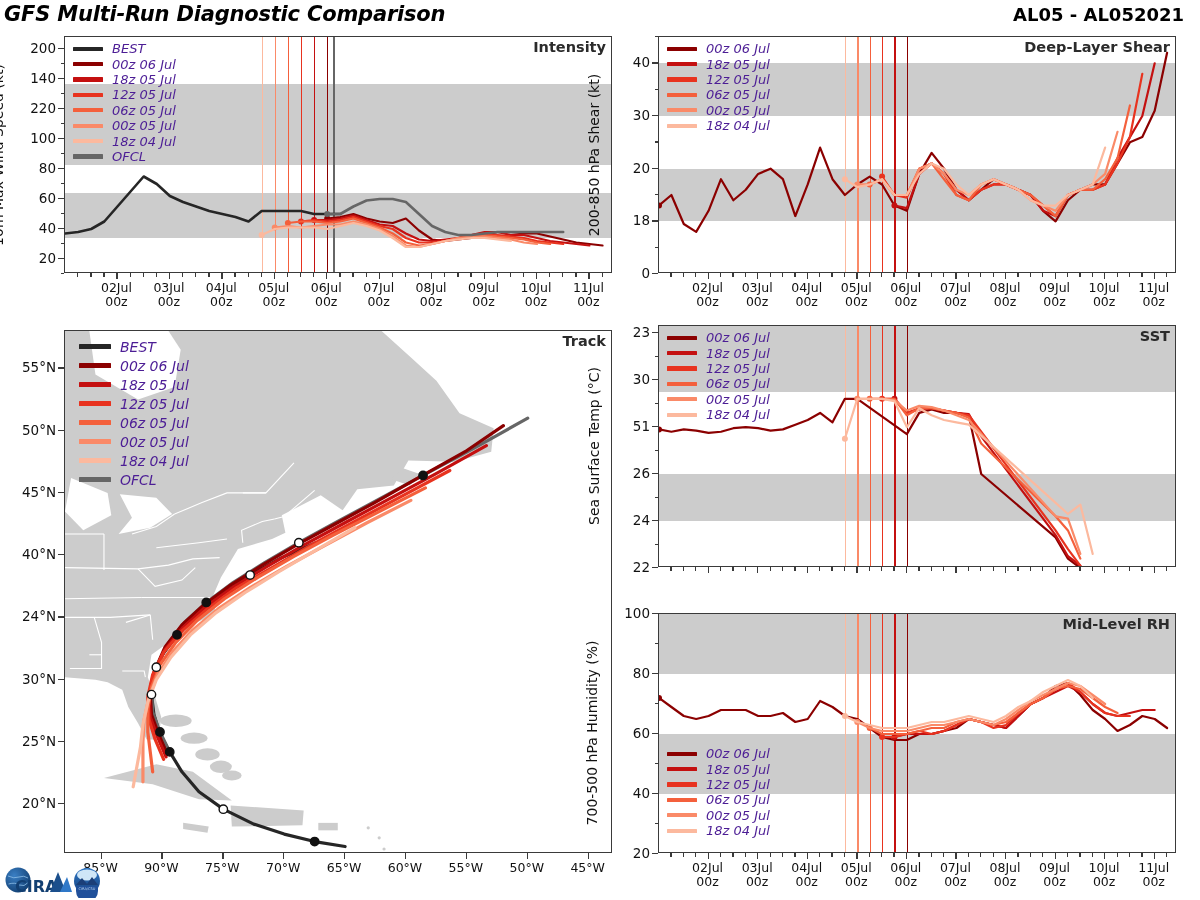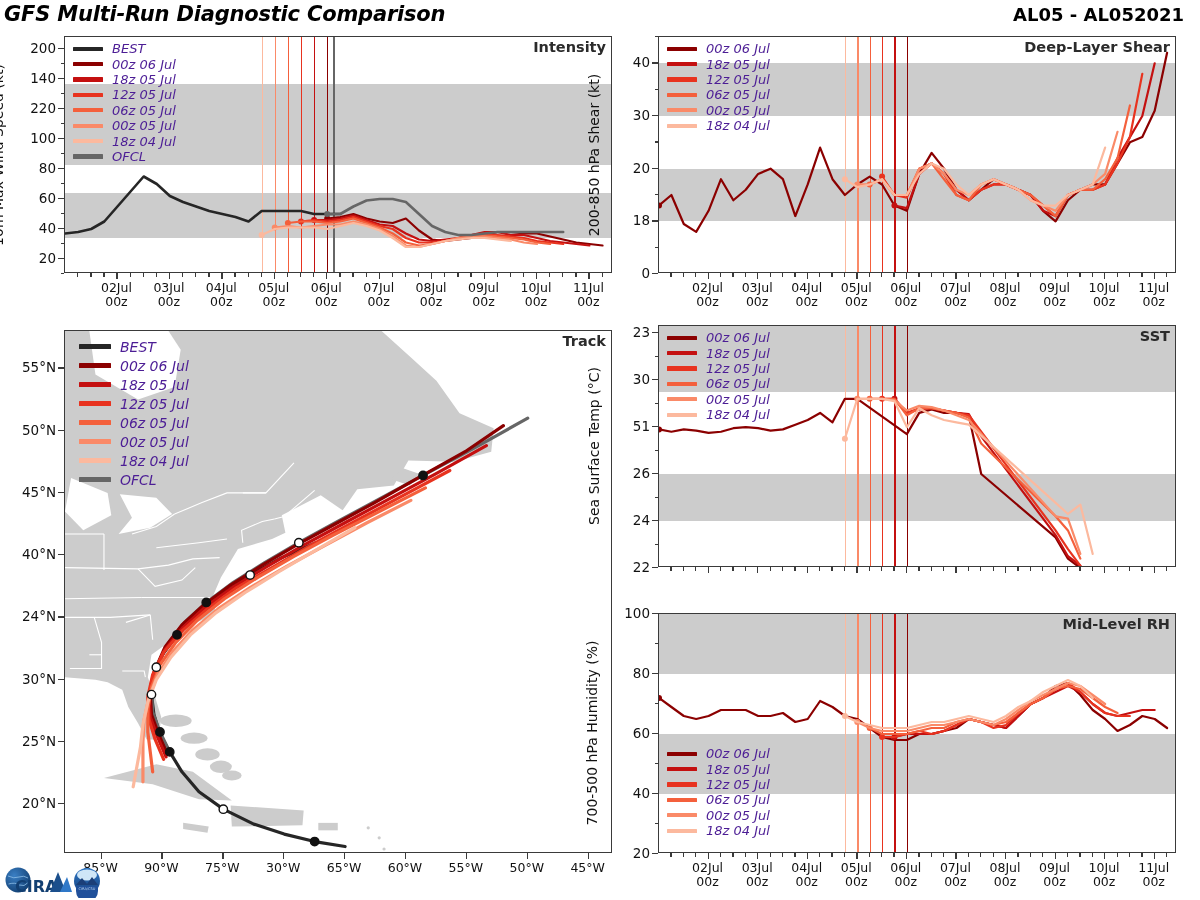--- a/index.html
+++ b/index.html
@@ -330,21 +330,21 @@
       <div class="ytick" style="left: -62px; width: 54px; top: 99.619px;">50°N</div>
       <div class="ytick-mark" style="position: absolute; left: -6px; top: 37.3571px; width: 6px;"></div>
       <div class="ytick" style="left: -62px; width: 54px; top: 37.3571px;">55°N</div>
       <div class="xtick-mark" style="position: absolute; left: 36.5333px; top: 523px; height: 6px;"></div>
       <div class="xtick-lab" style="left: 36.5333px; top: 531px;">85°W</div>
       <div class="xtick-mark" style="position: absolute; left: 97.4222px; top: 523px; height: 6px;"></div>
       <div class="xtick-lab" style="left: 97.4222px; top: 531px;">90°W</div>
       <div class="xtick-mark" style="position: absolute; left: 158.311px; top: 523px; height: 6px;"></div>
       <div class="xtick-lab" style="left: 158.311px; top: 531px;">75°W</div>
       <div class="xtick-mark" style="position: absolute; left: 219.2px; top: 523px; height: 6px;"></div>
-      <div class="xtick-lab" style="left: 219.2px; top: 531px;">30°W</div>
+      <div class="xtick-lab" style="left: 219.2px; top: 531px;">70°W</div>
       <div class="xtick-mark" style="position: absolute; left: 280.089px; top: 523px; height: 6px;"></div>
       <div class="xtick-lab" style="left: 280.089px; top: 531px;">65°W</div>
       <div class="xtick-mark" style="position: absolute; left: 340.978px; top: 523px; height: 6px;"></div>
       <div class="xtick-lab" style="left: 340.978px; top: 531px;">60°W</div>
       <div class="xtick-mark" style="position: absolute; left: 401.867px; top: 523px; height: 6px;"></div>
       <div class="xtick-lab" style="left: 401.867px; top: 531px;">55°W</div>
       <div class="xtick-mark" style="position: absolute; left: 462.756px; top: 523px; height: 6px;"></div>
       <div class="xtick-lab" style="left: 462.756px; top: 531px;">50°W</div>
       <div class="xtick-mark" style="position: absolute; left: 523.644px; top: 523px; height: 6px;"></div>
       <div class="xtick-lab" style="left: 523.644px; top: 531px;">45°W</div>

